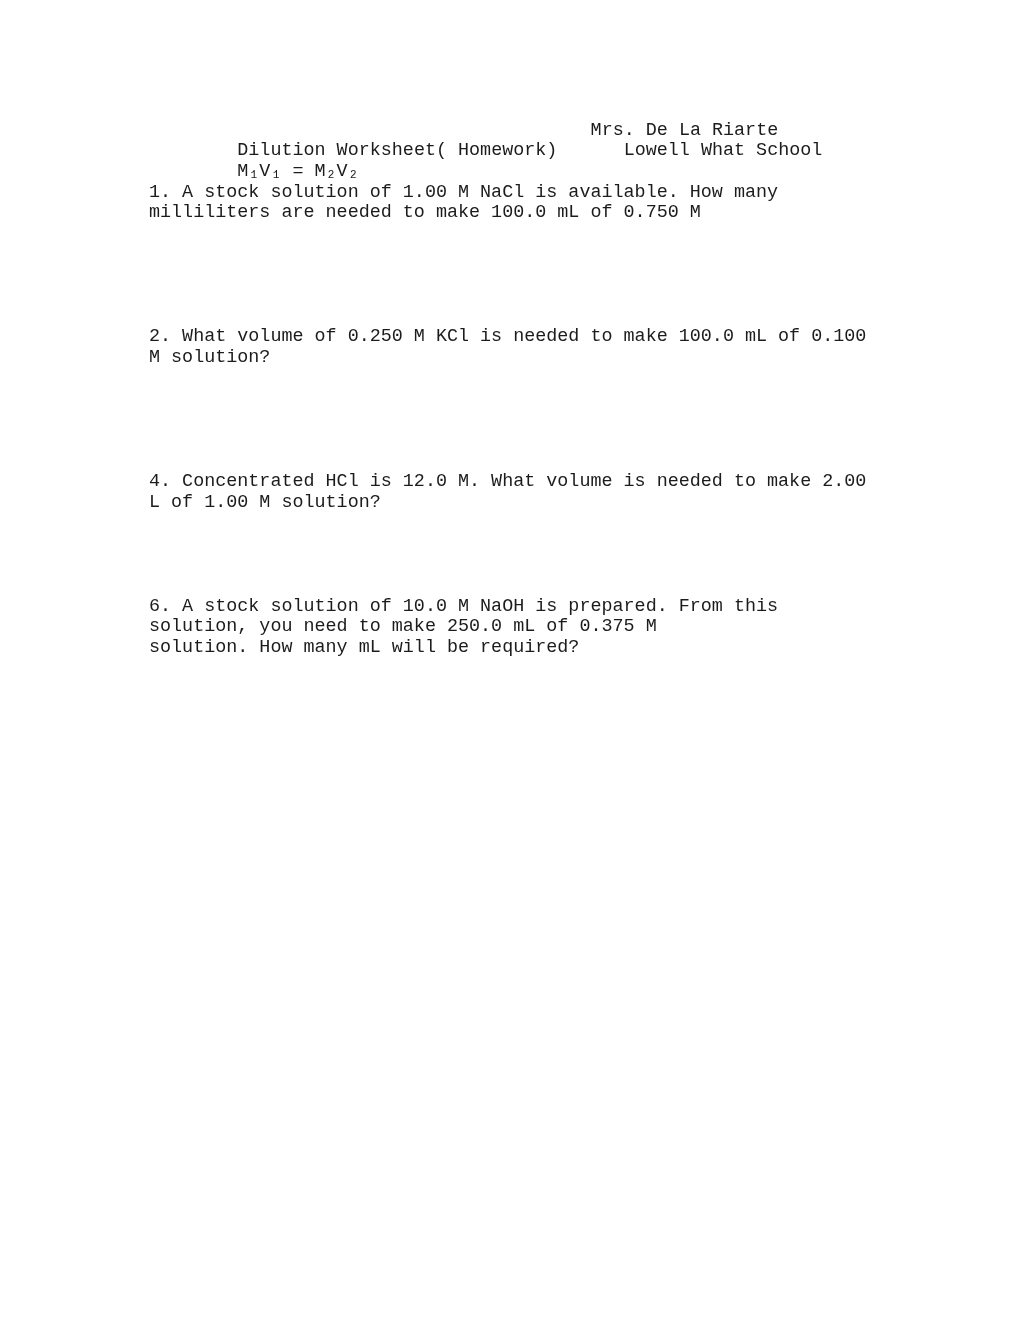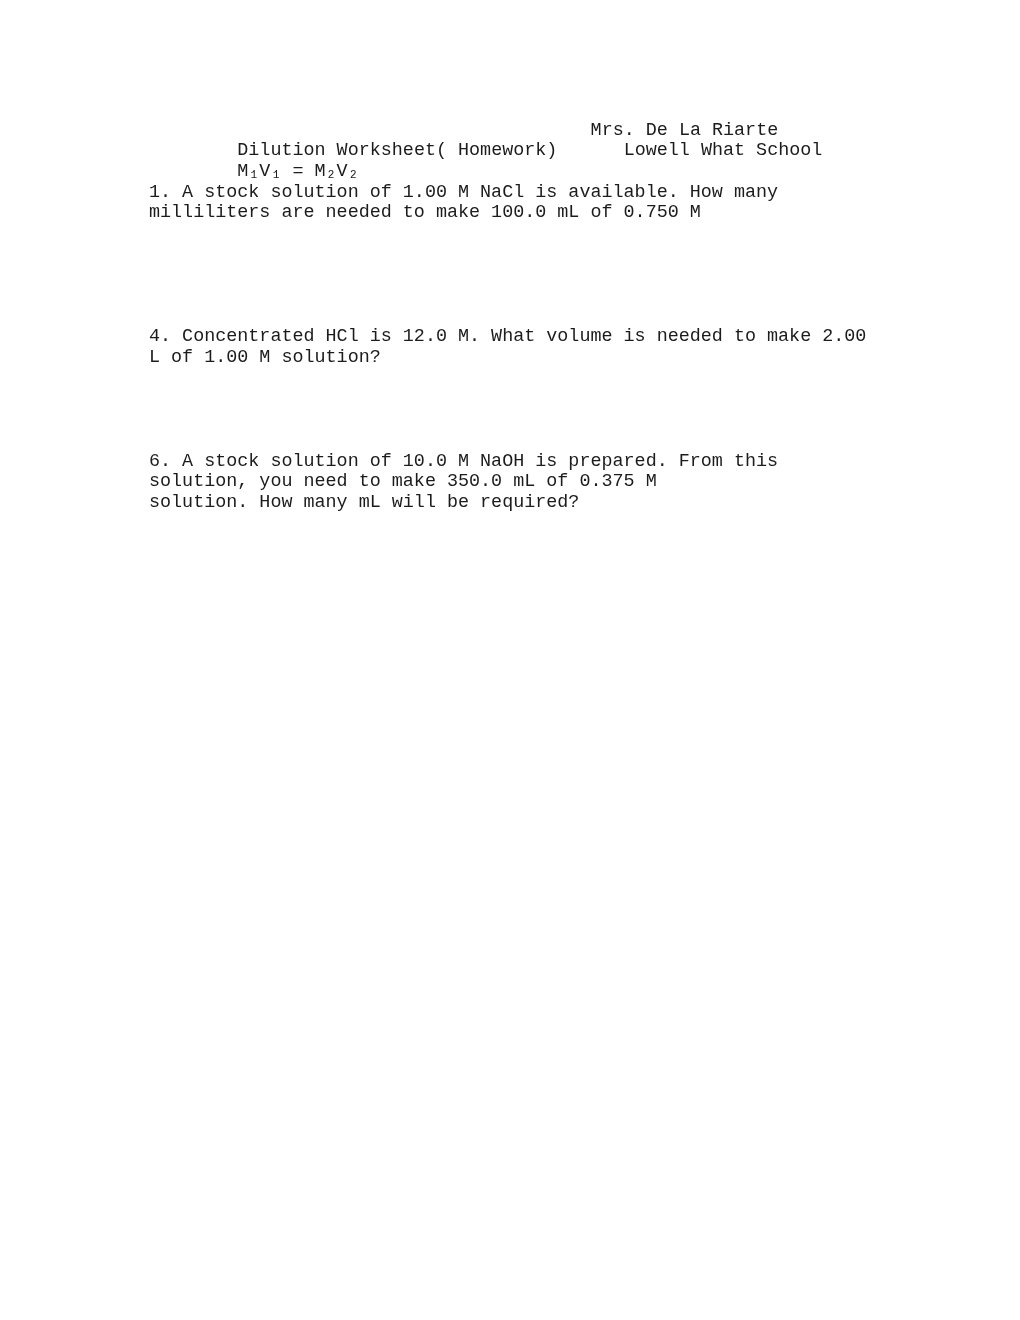--- a/index.html
+++ b/index.html
@@ -62,20 +62,22 @@
         <span class="hright-1">Mrs. De La Riarte</span>
       </div>
       <div class="hline">
         <span>M₁V₁ = M₂V₂</span>
         <span class="hright-2">Lowell What School</span>
       </div>
     </div>
 
     <div class="q gap5">1. A stock solution of 1.00 M NaCl is available. How many
 milliliters are needed to make 100.0 mL of 0.750 M</div>
+    <div class="q gap5">2. What volume of 0.250 M KCl is needed to make 100.0 mL of 0.100
+M solution?</div>
     <div class="q gap4">4. Concentrated HCl is 12.0 M. What volume is needed to make 2.00
 L of 1.00 M solution?</div>
     <div class="q gap6">6. A stock solution of 10.0 M NaOH is prepared. From this
-solution, you need to make 350.0 mL of 0.375 M
+solution, you need to make 250.0 mL of 0.375 M
 solution. How many mL will be required?</div>
 
   </div>
 </div>
 
 </body></html>

